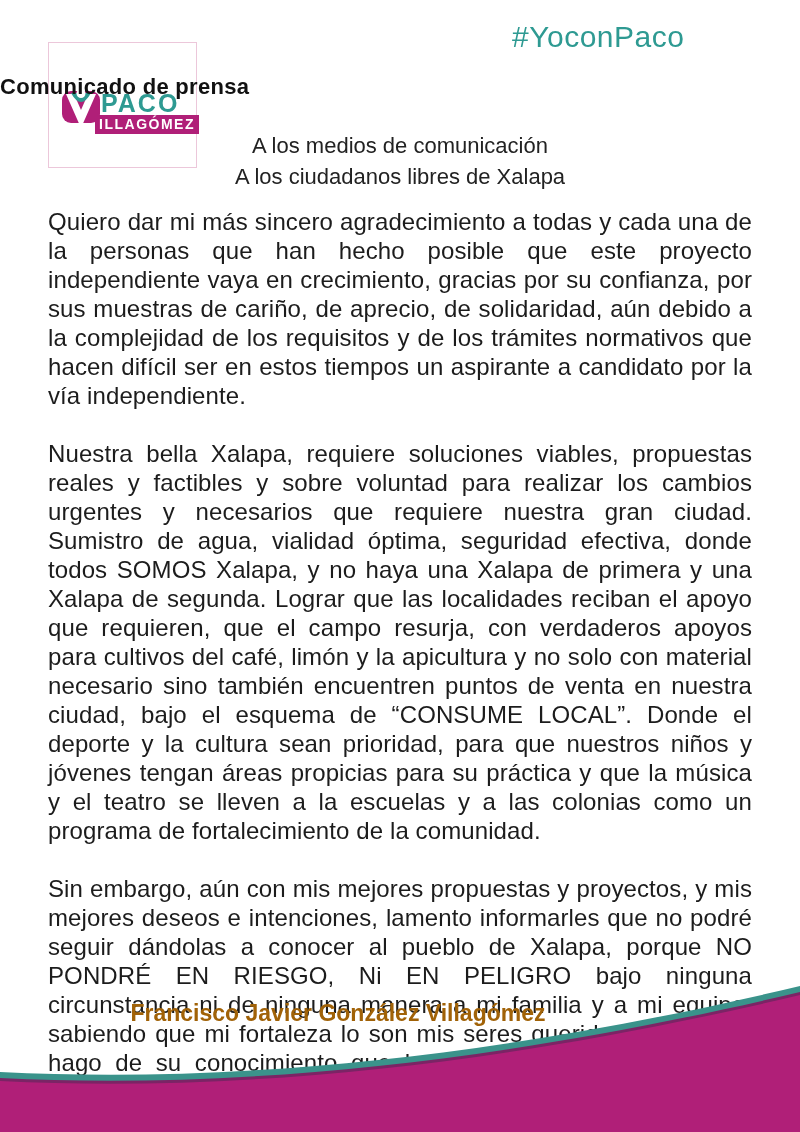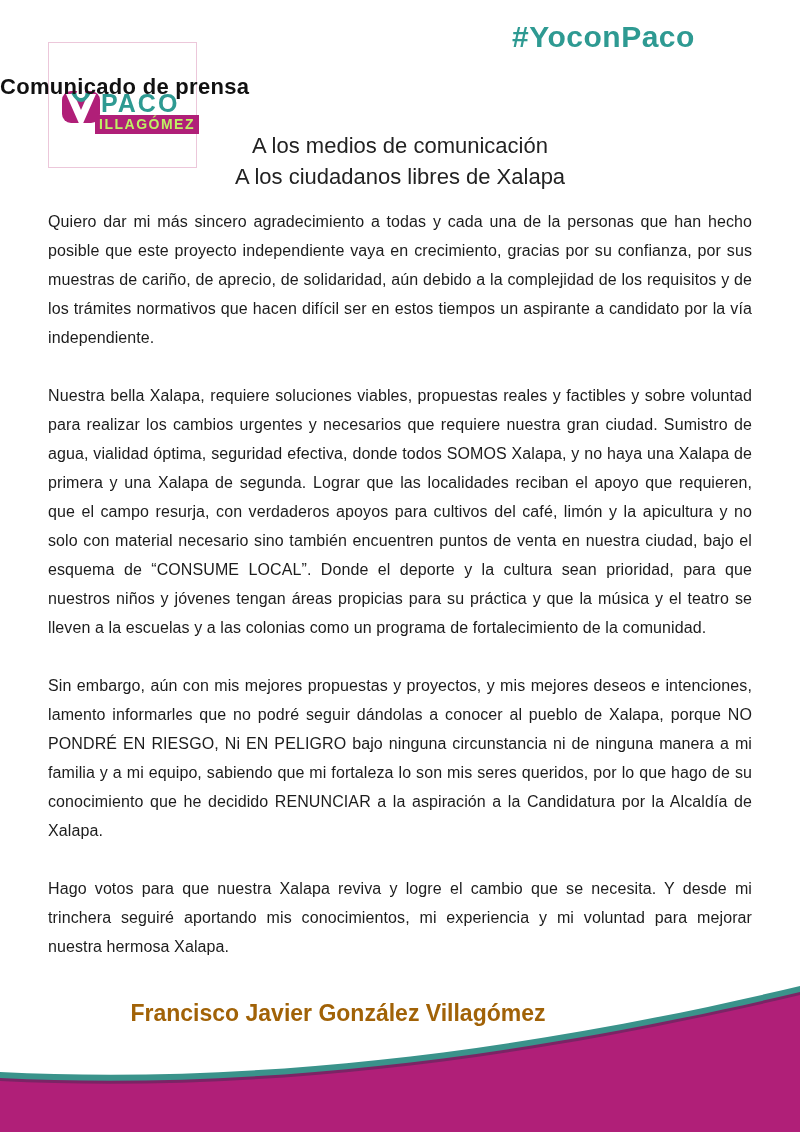--- a/index.html
+++ b/index.html
@@ -15,21 +15,21 @@
     position:relative;
     width:800px;height:1132px;
     background:#ffffff;
     overflow:hidden;
     font-family:"Liberation Sans", sans-serif;
     color:#1c1c1c;
   }
   
   .hashtag{
     position:absolute;left:512px;top:20px;
-    font-size:30px;font-weight:bold;letter-spacing:0.5px;
+    font-size:30px;font-weight:normal;letter-spacing:0.5px;
     color:var(--teal);
   }
   .logo-box{
     position:absolute;left:48px;top:42px;
     width:149px;height:126px;
     background:#ffffff;
     border:1px solid var(--logo_border);
   }
   .logo-inner{position:absolute;left:0;top:44px;width:100%;height:56px;}
   .logo-icon{position:absolute;left:12px;top:0px;width:40px;height:44px;}
@@ -38,42 +38,42 @@
     font-size:25px;font-weight:bold;letter-spacing:2px;
     color:var(--teal);
   }
   .logo-band{
     position:absolute;left:46px;top:28px;right:-3px;height:19px;
     background:var(--magenta);
     display:flex;align-items:center;justify-content:center;
   }
   .logo-word2{
     font-size:14px;font-weight:bold;letter-spacing:1.5px;
-    color:#bef264;
+    color:#ffffff;
     line-height:19px;
   }
   
   .doc-title{
     position:absolute;top:74px;left:0;width:100%;
     text-align:left;
     font-size:22px;font-weight:bold;letter-spacing:0.3px;
     color:#111;
   }
   .addressees{
     position:absolute;top:130px;left:0;width:100%;
     text-align:center;
     font-size:22px;line-height:31px;
     color:#222;
   }
   
   .body-text{
     position:absolute;top:207px;left:48px;right:48px;
   }
   .body-text p{
-    font-size:16px;line-height:29px;
+    font-size:24px;line-height:29px;
     text-align:justify;
     color:#1c1c1c;
     margin-bottom:29px;
     letter-spacing:0.1px;
   }
   
   .signature{
     position:absolute;top:1000px;left:48px;width:580px;
     text-align:center;
     font-size:23px;font-weight:bold;

